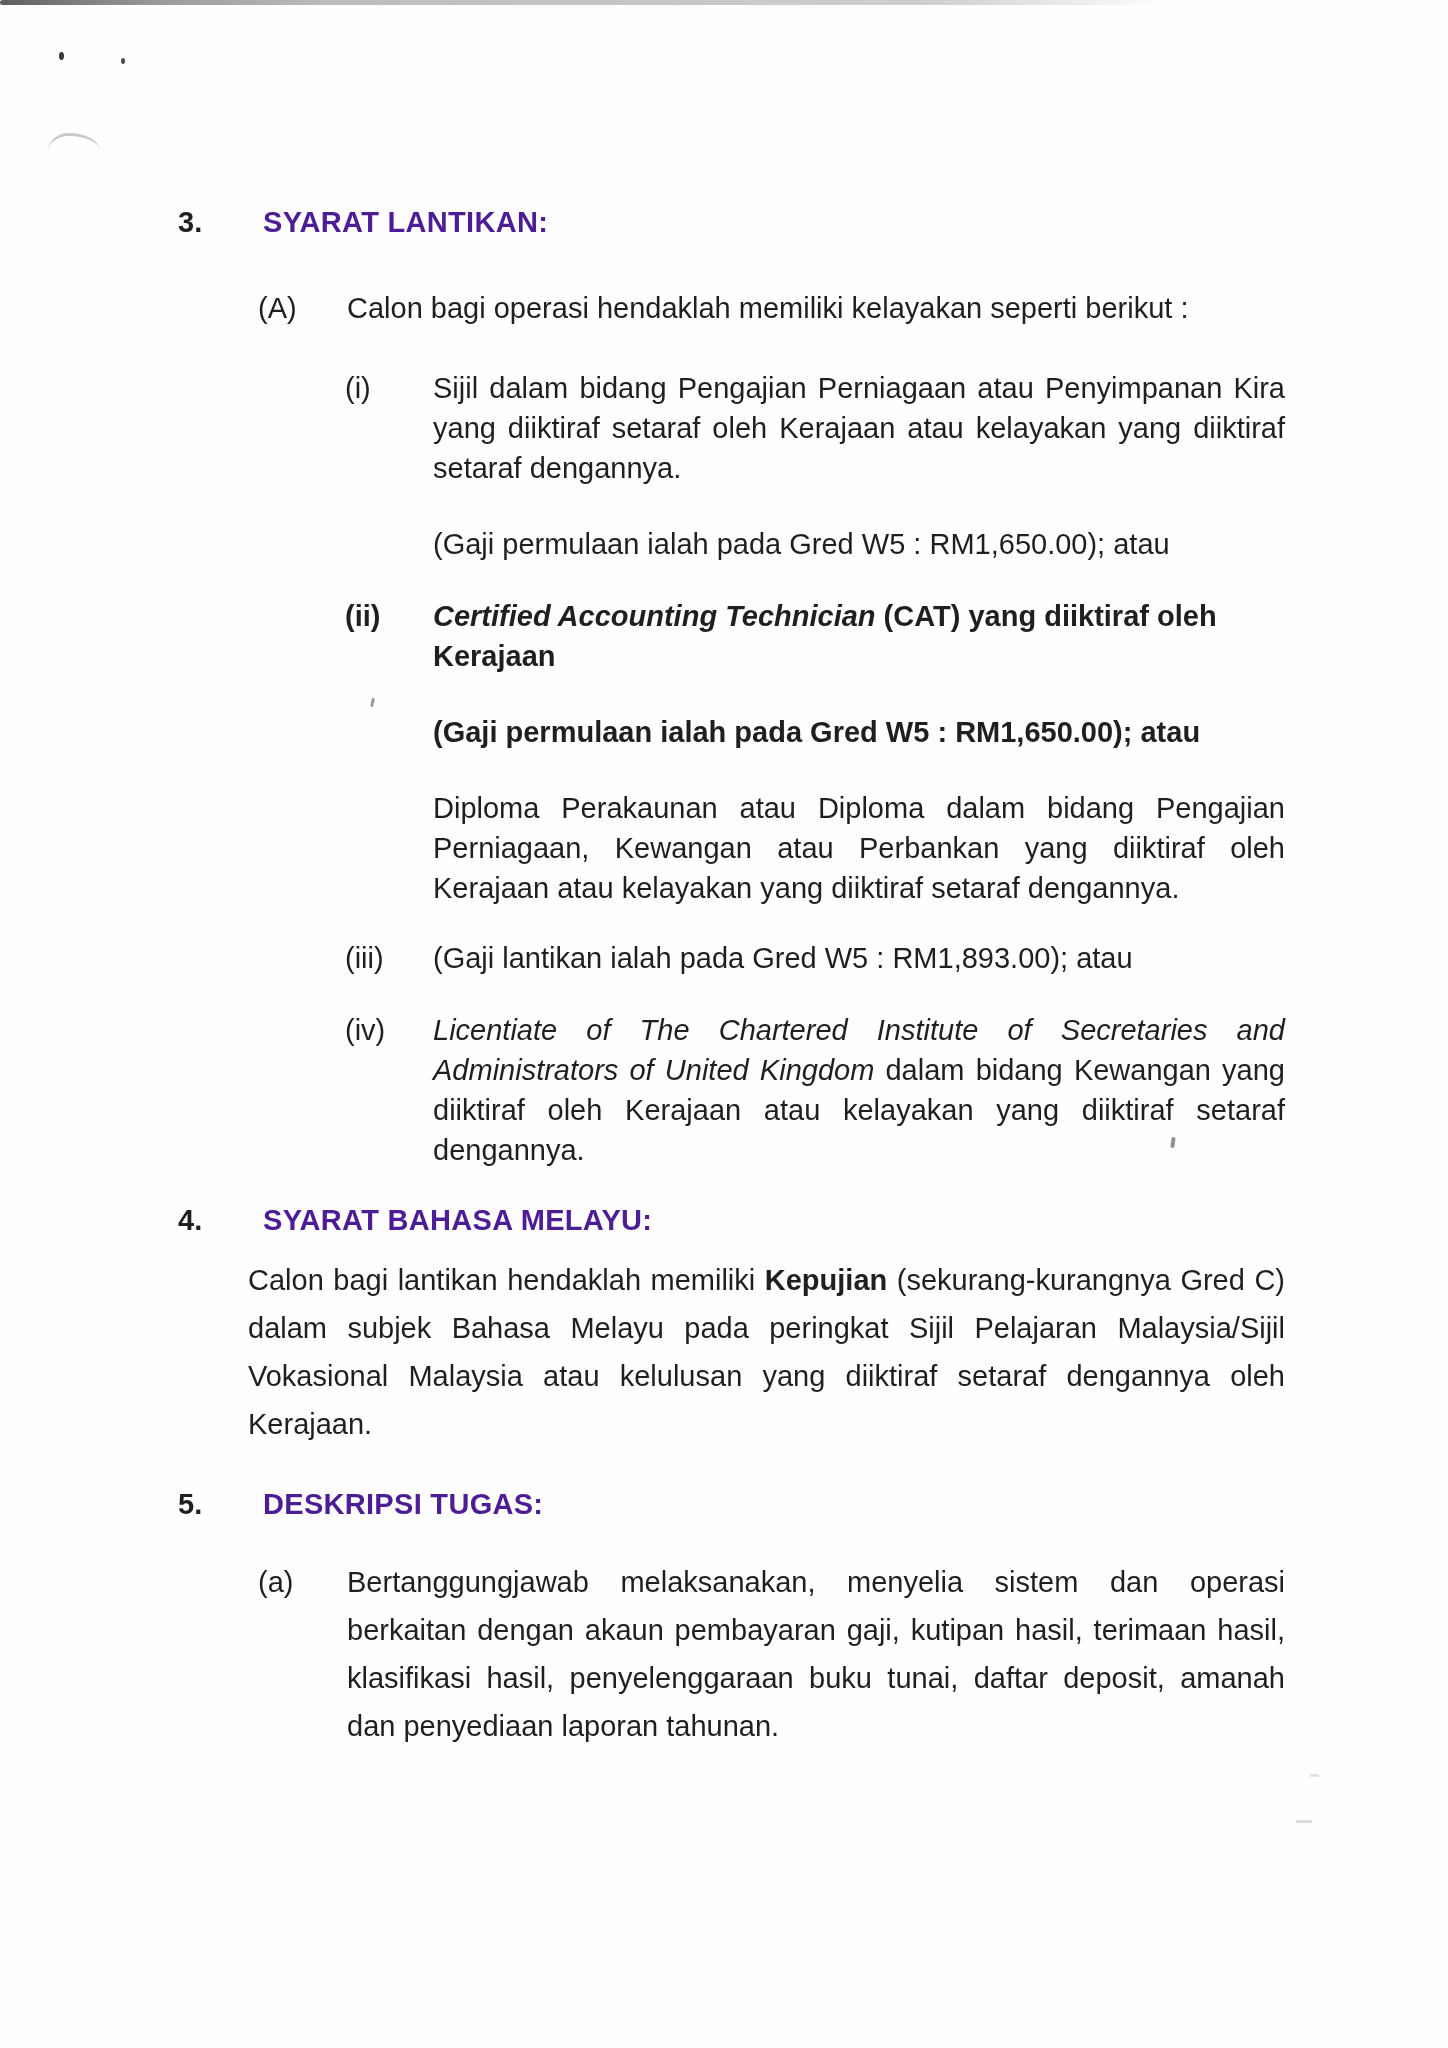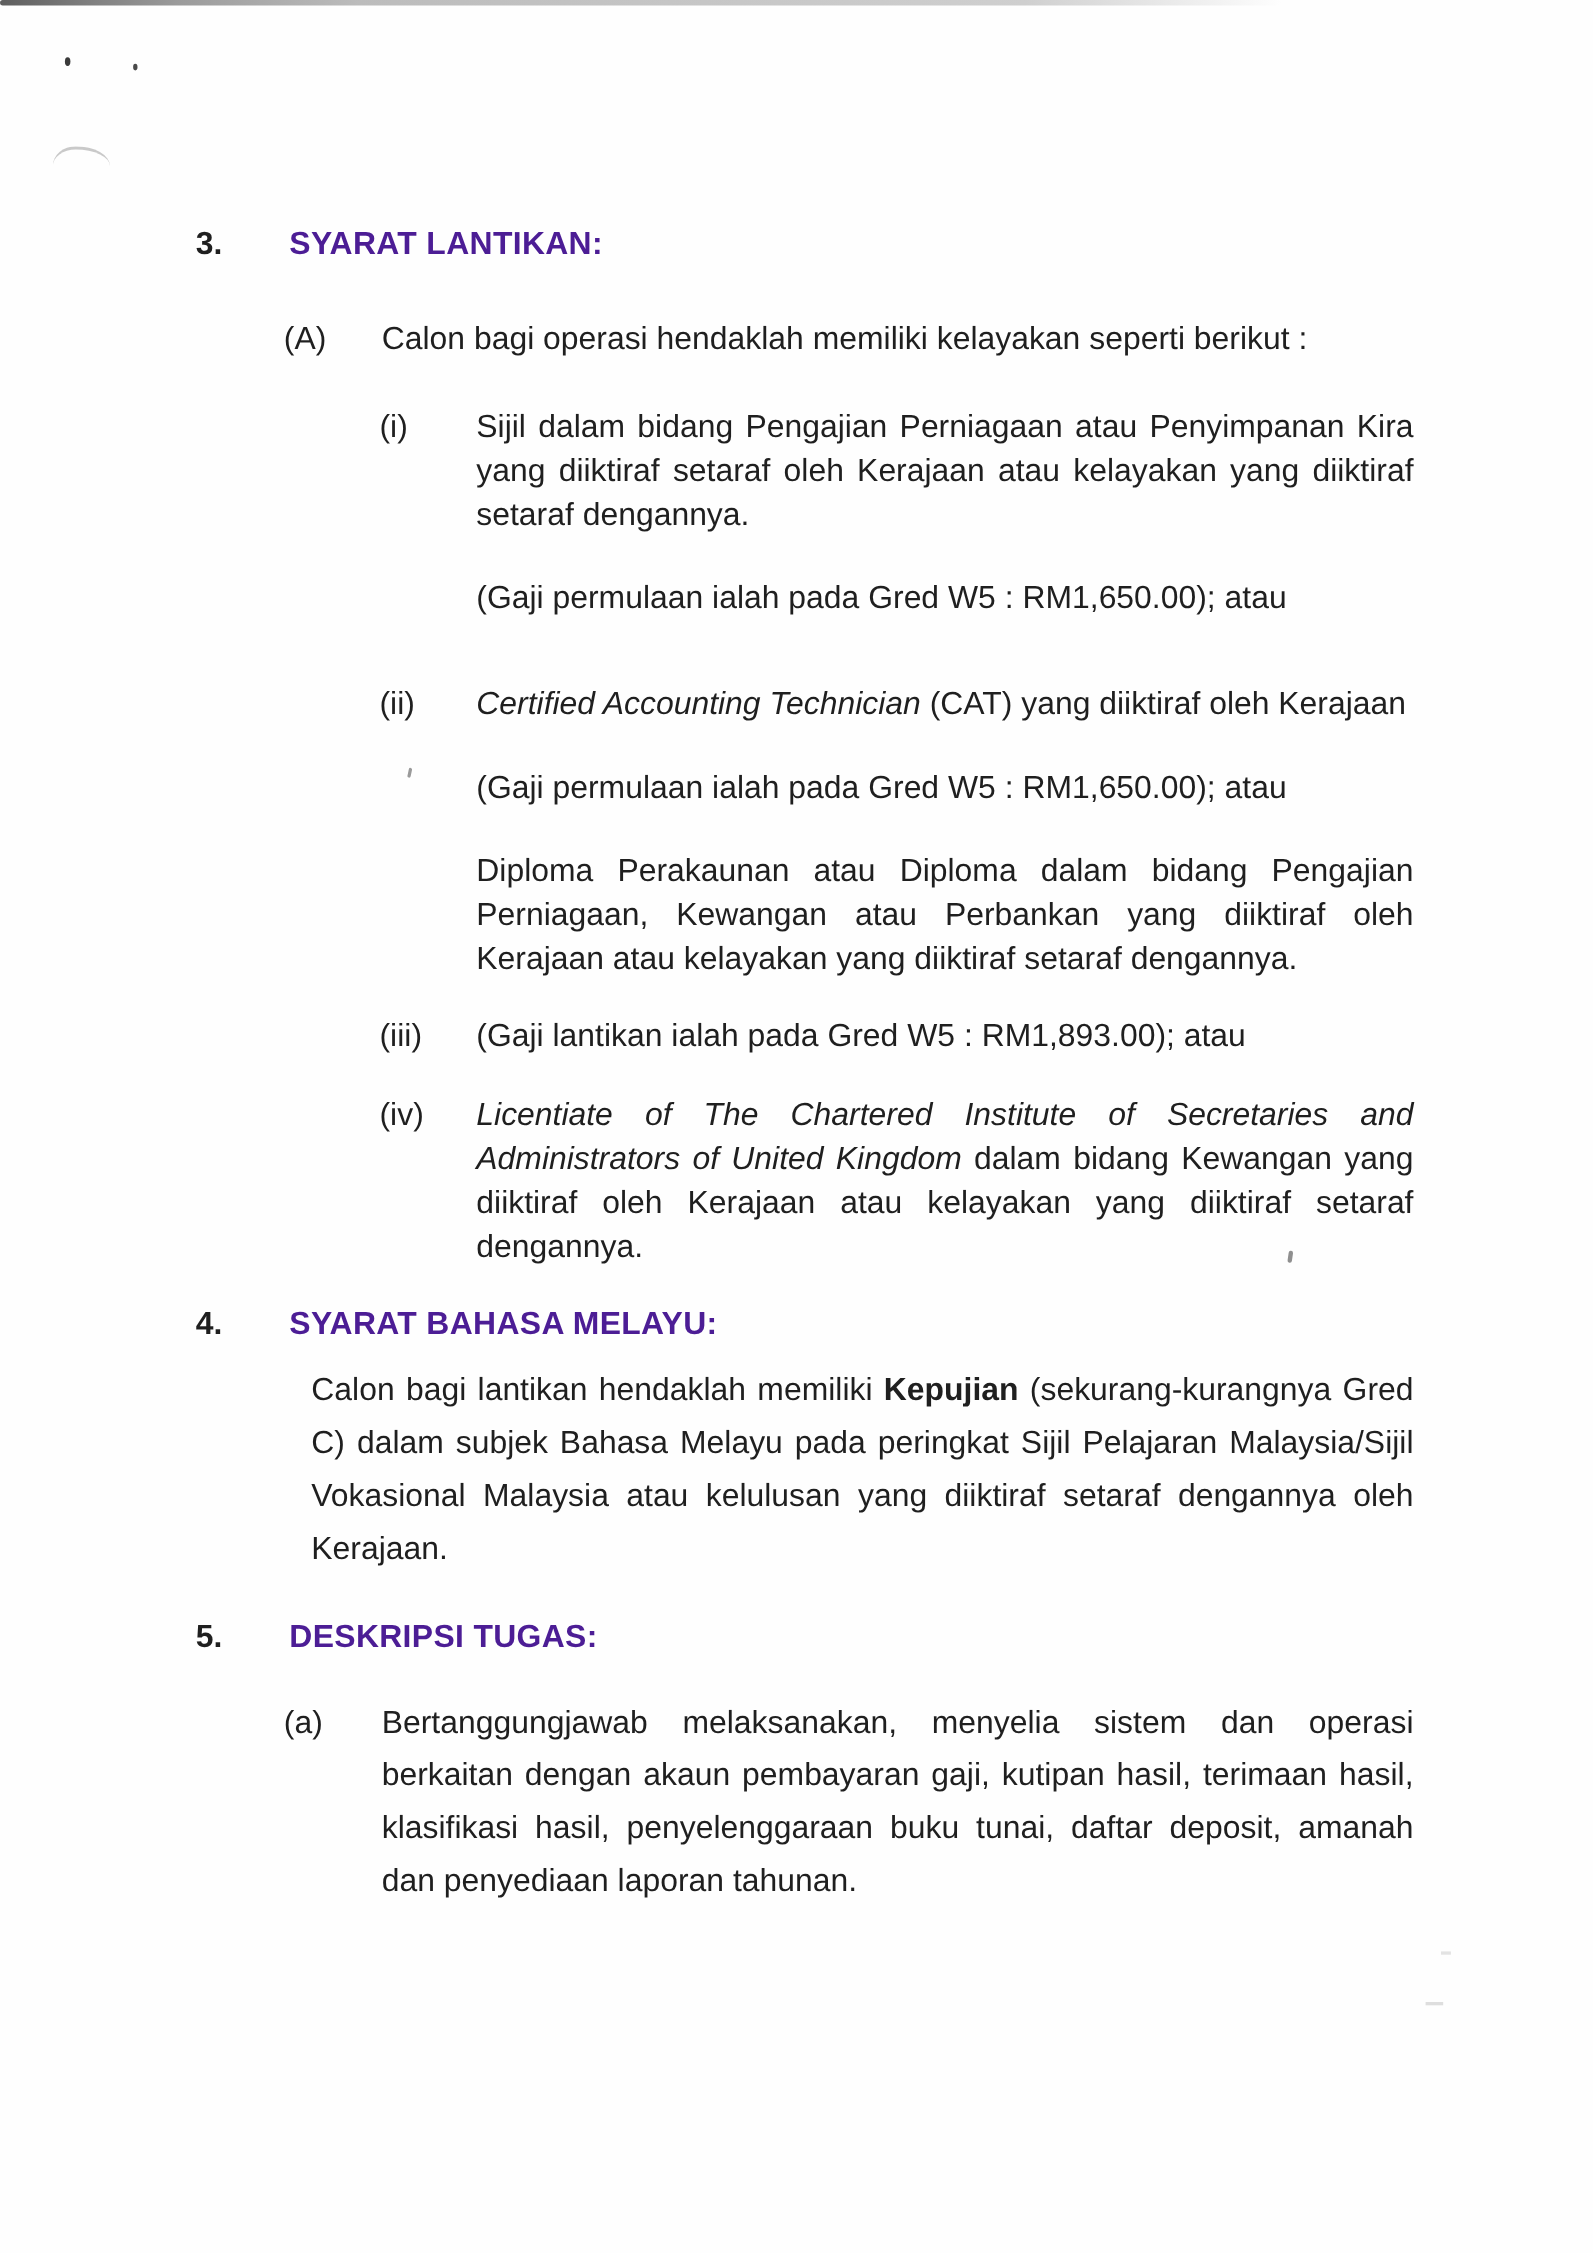--- a/index.html
+++ b/index.html
@@ -31,21 +31,21 @@
   .sub-lbl { flex:0 0 89px; }
   .items { margin-left:167px; }
   .item-lbl { flex:0 0 88px; }
   .item-body { flex:1; }
   .just { text-align:justify; }
   .salary { margin-top:36px; }
   .salary-sm { margin-top:30px; }
   .salary-xs { margin-top:28px; }
   .m-a  { margin-top:46px; }
   .m-i1 { margin-top:40px; }
-  .m-i2 { margin-top:56px; }
+  .m-i2 { margin-top:32px;font-weight:bold; }
   .m-i3 { margin-top:36px;align-items:flex-end; }
   .m-i4 { margin-top:32px; }
   .m-h4 { margin-top:30px; }
   .m-p4 { margin-top:16px; }
   .m-h5 { margin-top:36px; }
   .m-a5 { margin-top:34px; }
   em { font-style:italic; }
 
   
   .art-topline {
@@ -124,21 +124,21 @@
         </div>
       </div>
 
     </div>
 
     <div class="row tight m-h4">
       <span class="num bold">4.</span>
       <span class="heading">SYARAT BAHASA MELAYU:</span>
     </div>
 
-    <div class="sub wide m-p4" style="margin-left:105px;">
+    <div class="sub wide m-p4" style="margin-left:70px;">
       <p class="just"><span>Calon bagi lantikan hendaklah memiliki </span><span class="bold">Kepujian</span><span> (sekurang-kurangnya Gred C) dalam subjek Bahasa Melayu pada peringkat Sijil Pelajaran Malaysia/Sijil Vokasional Malaysia atau kelulusan yang diiktiraf setaraf dengannya oleh Kerajaan.</span></p>
     </div>
 
     <div class="row tight m-h5">
       <span class="num bold">5.</span>
       <span class="heading">DESKRIPSI TUGAS:</span>
     </div>
 
     <div class="row sub wide m-a5">
       <span class="sub-lbl">(a)</span>

